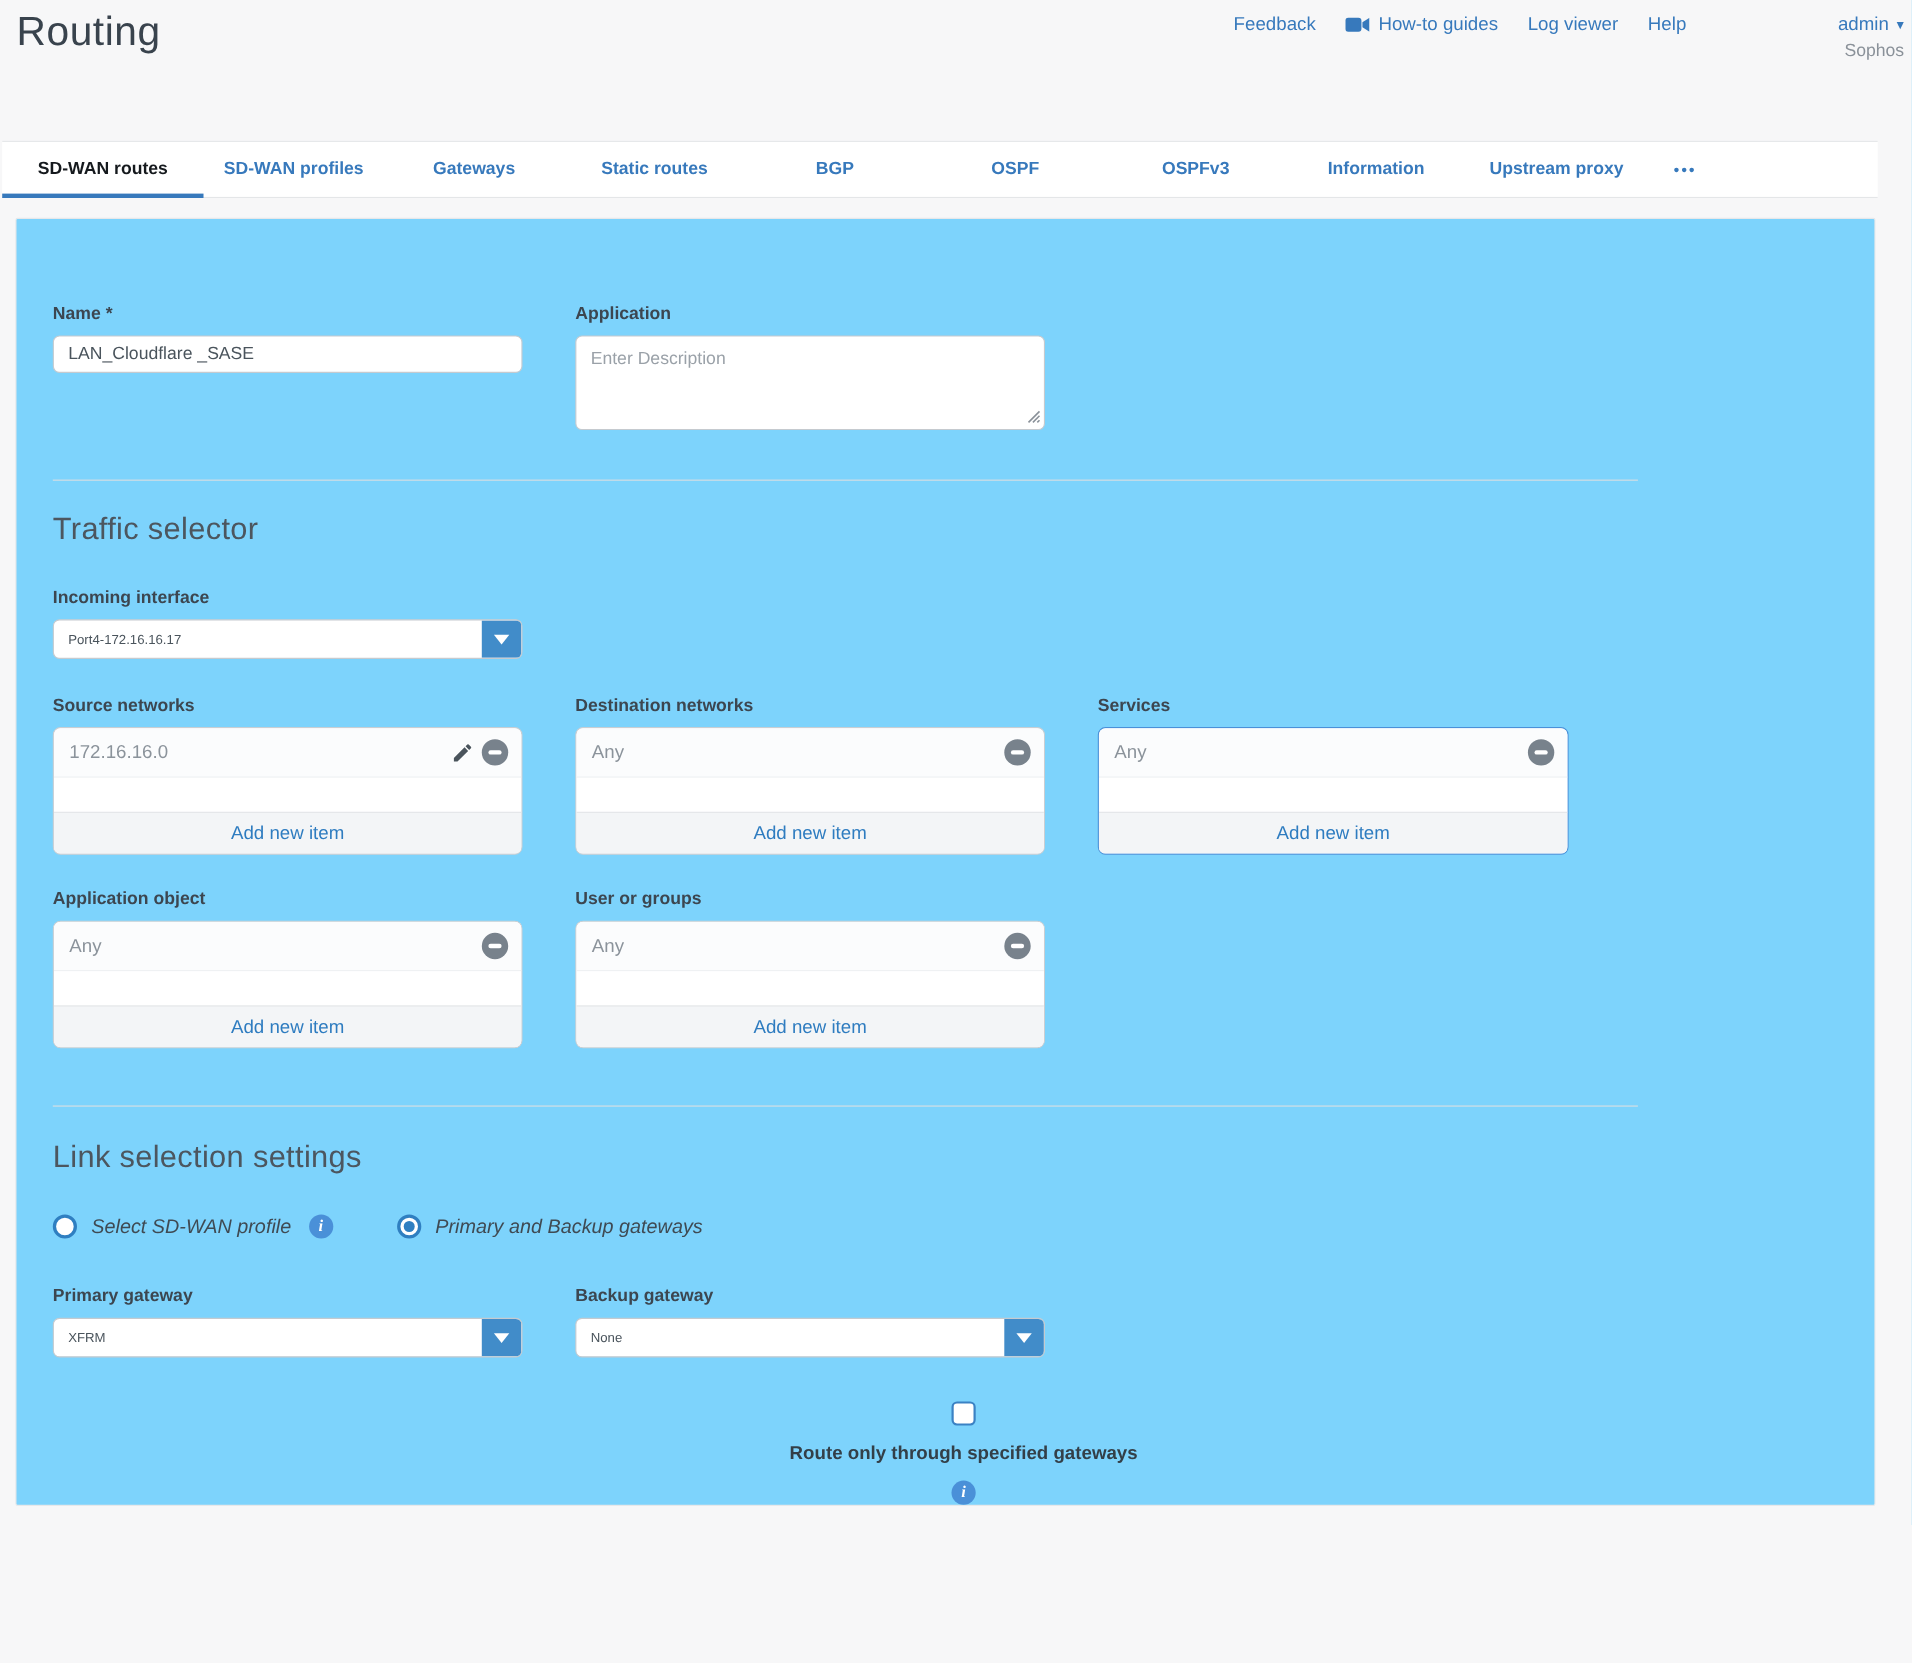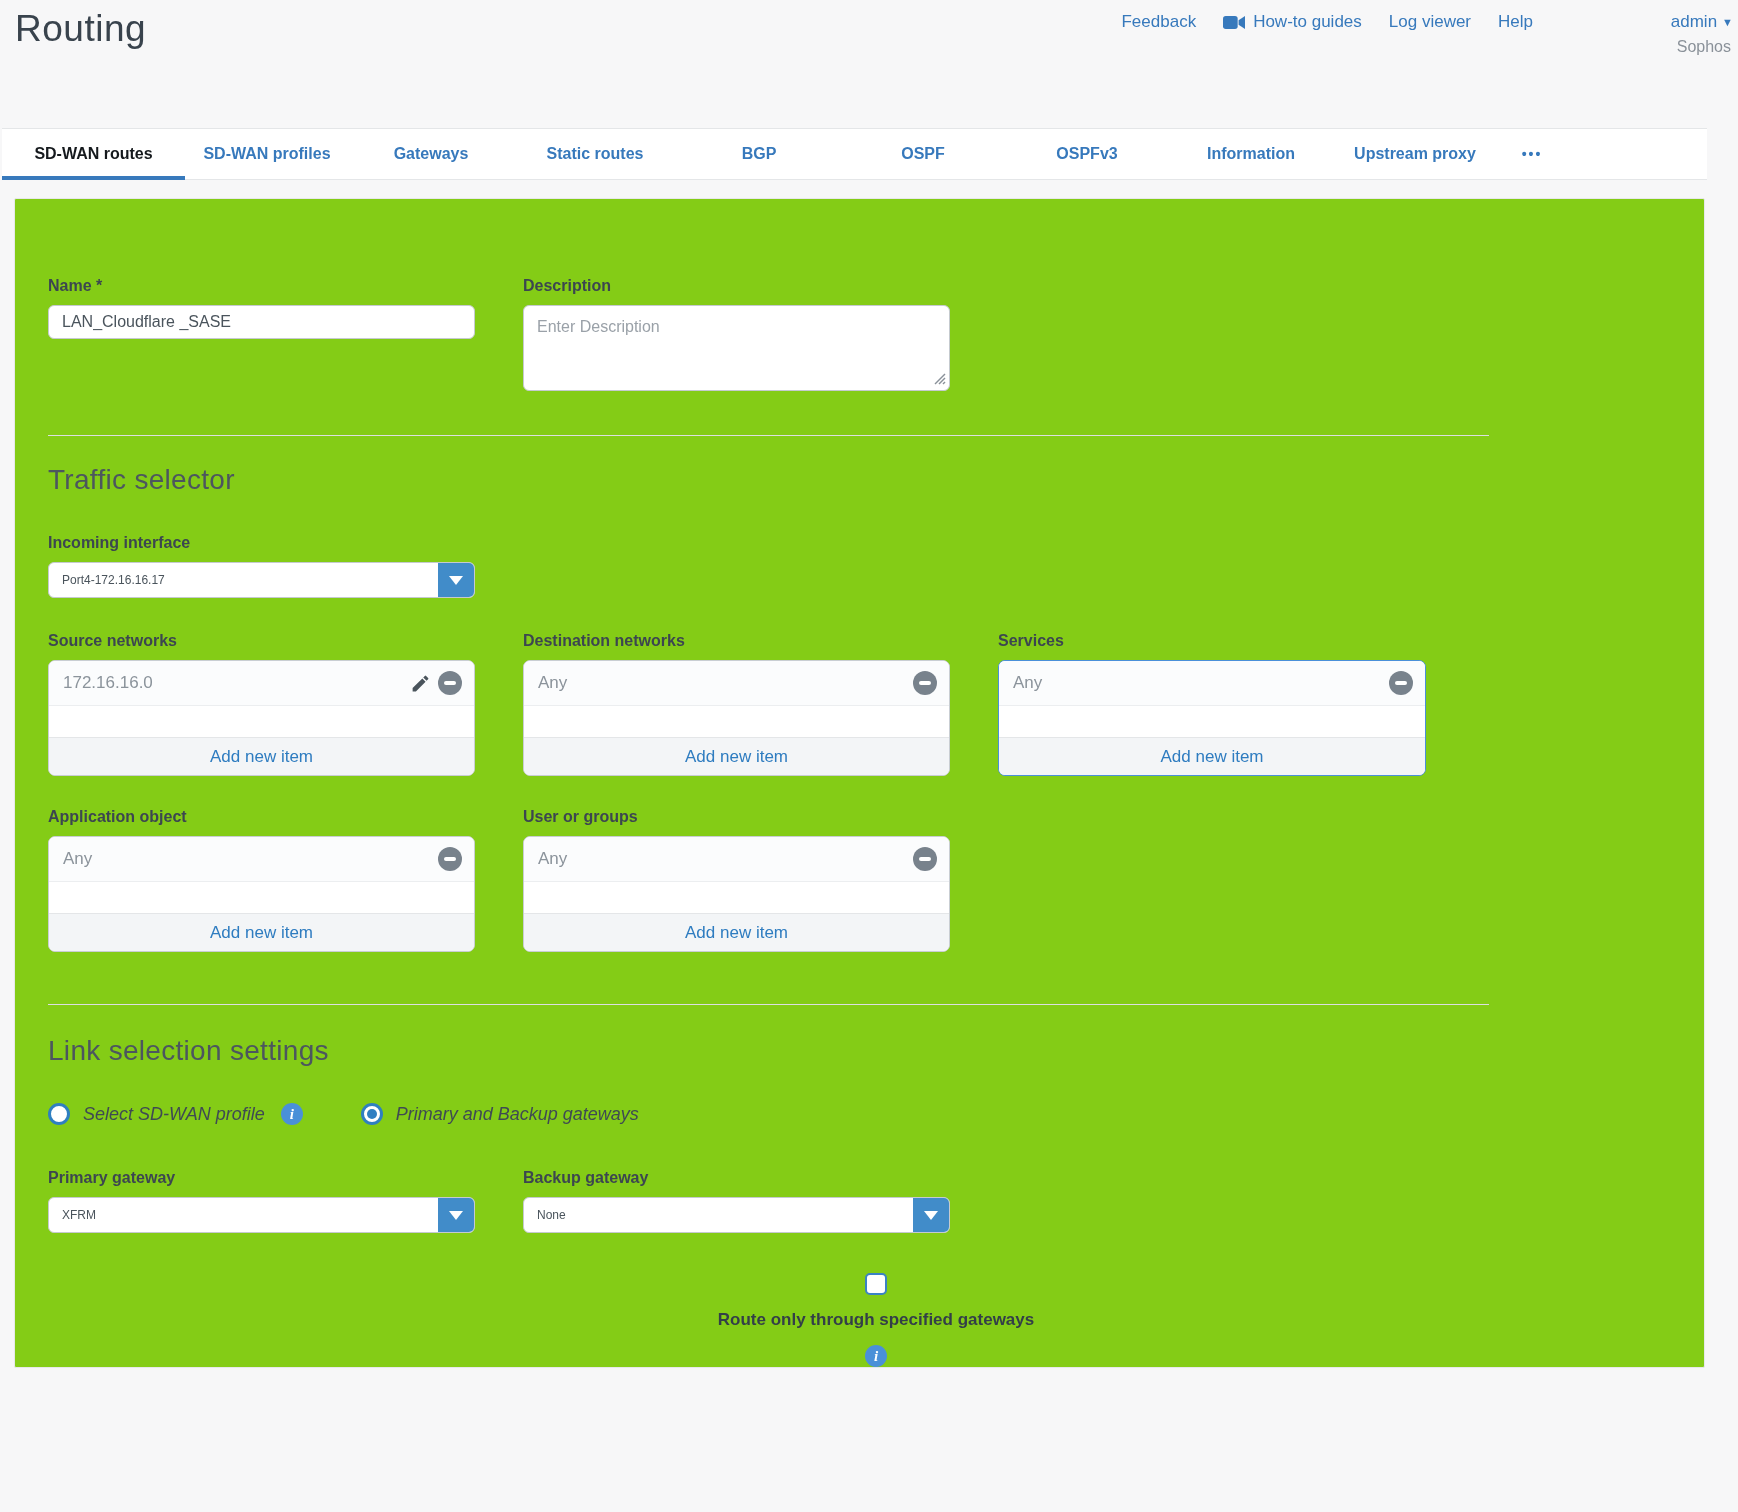--- a/index.html
+++ b/index.html
@@ -43,21 +43,21 @@
   .tab.active { color: #15191d; }
   .tab.active::after {
     content: ""; position: absolute; left: 0; right: 0; bottom: -1px; height: 4px;
     background: #3779bc;
   }
   .tab.more { width: 70px; font-size: 14px; letter-spacing: 2px; }
 
   
   .card {
     position: absolute; left: 14px; top: 198px; width: 1691px; min-height: 1146px;
-    background: #84cc16; border: 1px solid #e7e8ea; border-radius: 2px;
+    background: #7dd3fc; border: 1px solid #e7e8ea; border-radius: 2px;
     padding: 78px 0 0 33px;
   }
   .flabel { font-size: 16px; font-weight: 700; color: #3c4650; margin-bottom: 10px; }
   .row { display: flex; gap: 48px; }
   .col { width: 427px; }
   .col3 { width: 428px; }
 
   input.text {
     width: 427px; height: 34px; border: 1px solid #c5cacf; border-radius: 6px;
     padding: 0 13px; font-size: 16px; color: #4a545c; outline: none;
@@ -197,21 +197,21 @@
 <div class="card">
 
   <div class="row">
     <div class="col">
       <div class="flabel">
         <span>Name</span> <span>*</span>
       </div>
       <input class="text" type="text" value="LAN_Cloudflare _SASE" style="">
     </div>
     <div class="col">
-      <div class="flabel">Description</div>
+      <div class="flabel">Application</div>
       <div class="desc-wrap">
         <textarea class="desc" placeholder="Enter Description" style=""></textarea>
         <span class="resize-corner">
           <svg width="14" height="14" viewBox="0 0 14 14">
               <g stroke="#8a9199" stroke-width="1.4">
                 <line x1="3" y1="13" x2="13" y2="3"></line>
                 <line x1="7" y1="13" x2="13" y2="7"></line>
                 <line x1="11" y1="13" x2="13" y2="11"></line>
               </g>
             </svg>

